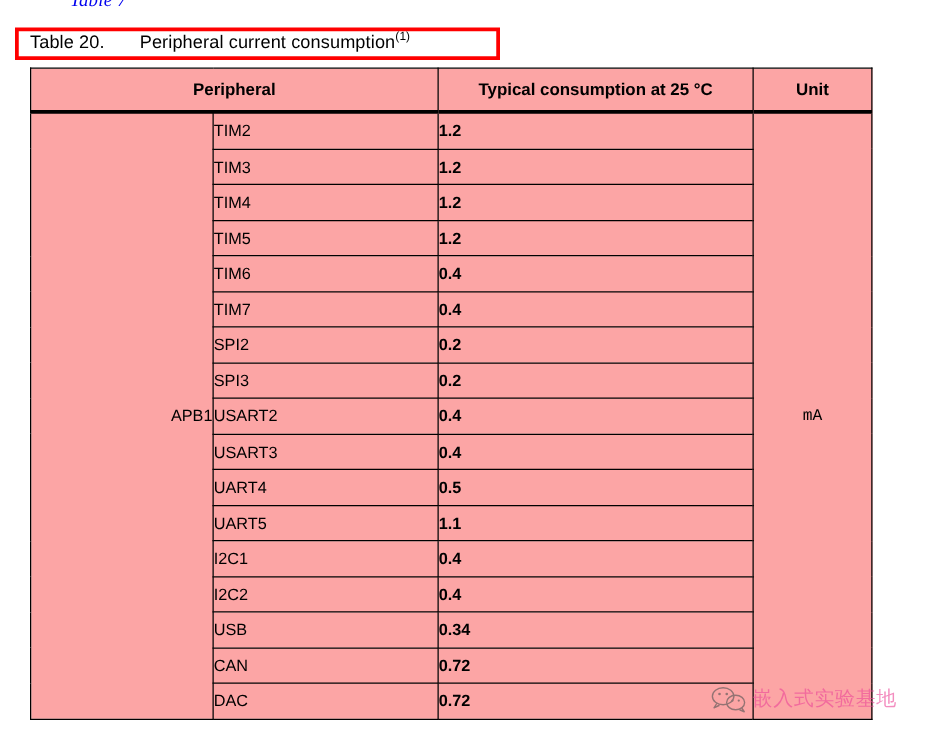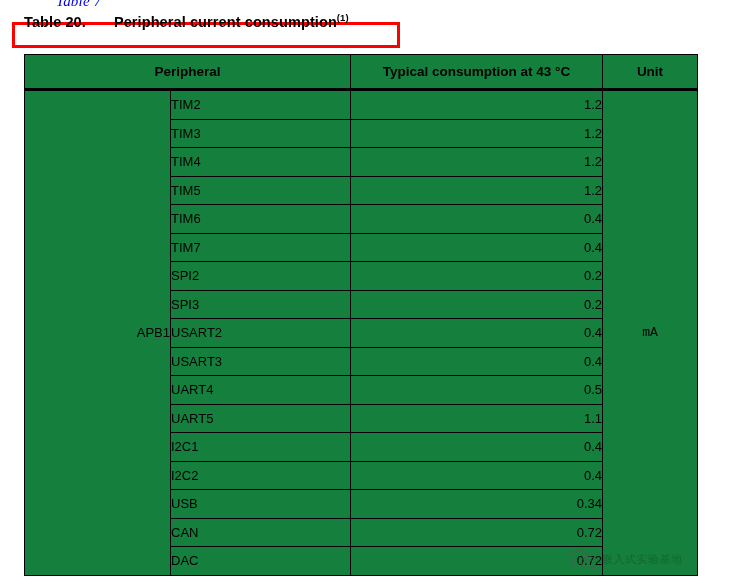--- a/index.html
+++ b/index.html
@@ -38,25 +38,25 @@
     width: 388px;
     height: 26px;
     border: 3px solid #ff0000;
     box-sizing: border-box;
   }
 
   
   .caption {
     position: absolute;
     left: 24px;
-    top: 14px;
+    top: 26px;
     height: 18px;
     white-space: nowrap;
     font-size: 14.5px;
-    font-weight: bold;
+    font-weight: normal;
     letter-spacing: 0.1px;
   }
   .caption .cap-num {
     display: inline-block;
   }
   .caption .cap-title {
     display: inline-block;
     margin-left: 28px;
   }
   .caption sup {
@@ -74,21 +74,21 @@
     border-collapse: collapse;
     table-layout: fixed;
     font-size: 13px;
   }
   .doc-table th,
   .doc-table td {
     border: 1px solid #000000;
     padding: 0;
     margin: 0;
     vertical-align: middle;
-    background: #15803d;
+    background: #fca5a5;
   }
 
   
   .doc-table thead th {
     height: 33px;
     font-size: 13.5px;
     font-weight: bold;
     text-align: center;
     border-bottom: 3px solid #000000;
     border-top: 1px solid #000000;
@@ -108,21 +108,22 @@
     text-align: right;
     padding-left: 6px;
     vertical-align: middle;
     border-right: 1px solid #000000;
   }
   .cell-name {
     text-align: left;
     padding-left: 8px;
   }
   .cell-value {
-    text-align: right;
+    text-align: left;
+    font-weight: bold;
   }
   .cell-unit {
     text-align: center;
     vertical-align: middle;
     font-family: Liberation Mono, monospace;
   }
 
   
   .watermark {
     position: absolute;
@@ -136,22 +137,22 @@
     opacity: 0.62;
     pointer-events: none;
   }
   .watermark .wm-logo {
     flex: 0 0 auto;
     width: 30px;
     height: 26px;
   }
   .watermark .wm-text {
     font-family: "DejaVu Sans", sans-serif;
-    font-size: 11px;
-    color: #14532d;
+    font-size: 16px;
+    color: #ec4899;
     white-space: nowrap;
     letter-spacing: 0.5px;
     text-align: center;
   }
 </style>
 </head>
 <body>
 
 <div class="xref-top">Table 7</div>
 
@@ -164,21 +165,21 @@
 <table class="doc-table">
   <colgroup>
     <col class="col-bus">
     <col class="col-name">
     <col class="col-value">
     <col class="col-unit">
   </colgroup>
   <thead>
     <tr>
       <th colspan="2">Peripheral</th>
-      <th>Typical consumption at 43 °C</th>
+      <th>Typical consumption at 25 °C</th>
       <th>Unit</th>
     </tr>
   </thead>
   <tbody>
       <tr>
         <td class="cell-bus" rowspan="17">APB1</td>
         <td class="cell-name">TIM2</td>
         <td class="cell-value">1.2</td>
         <td class="cell-unit" rowspan="17">mA</td>
       </tr>

